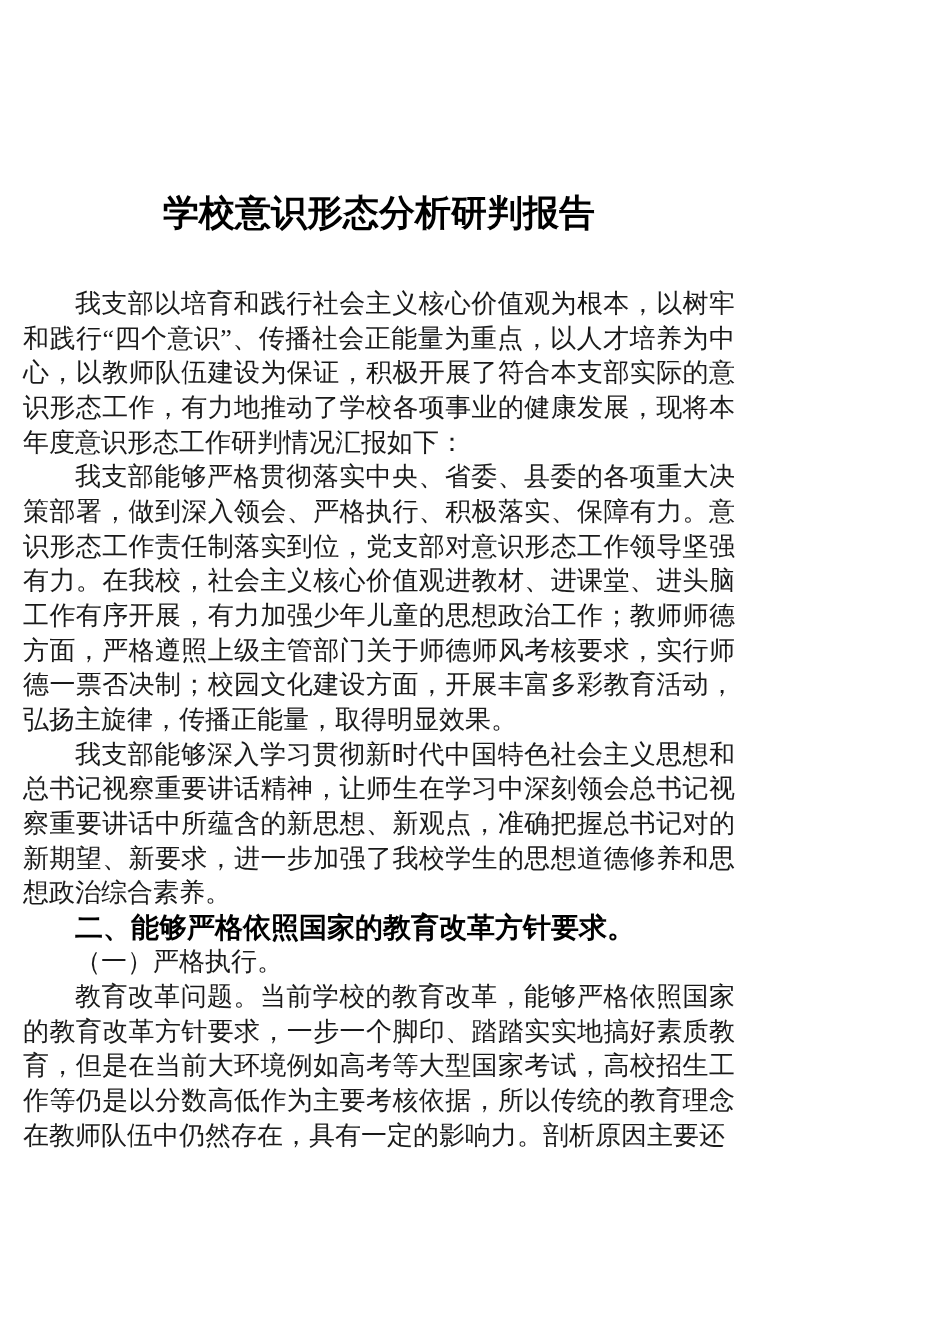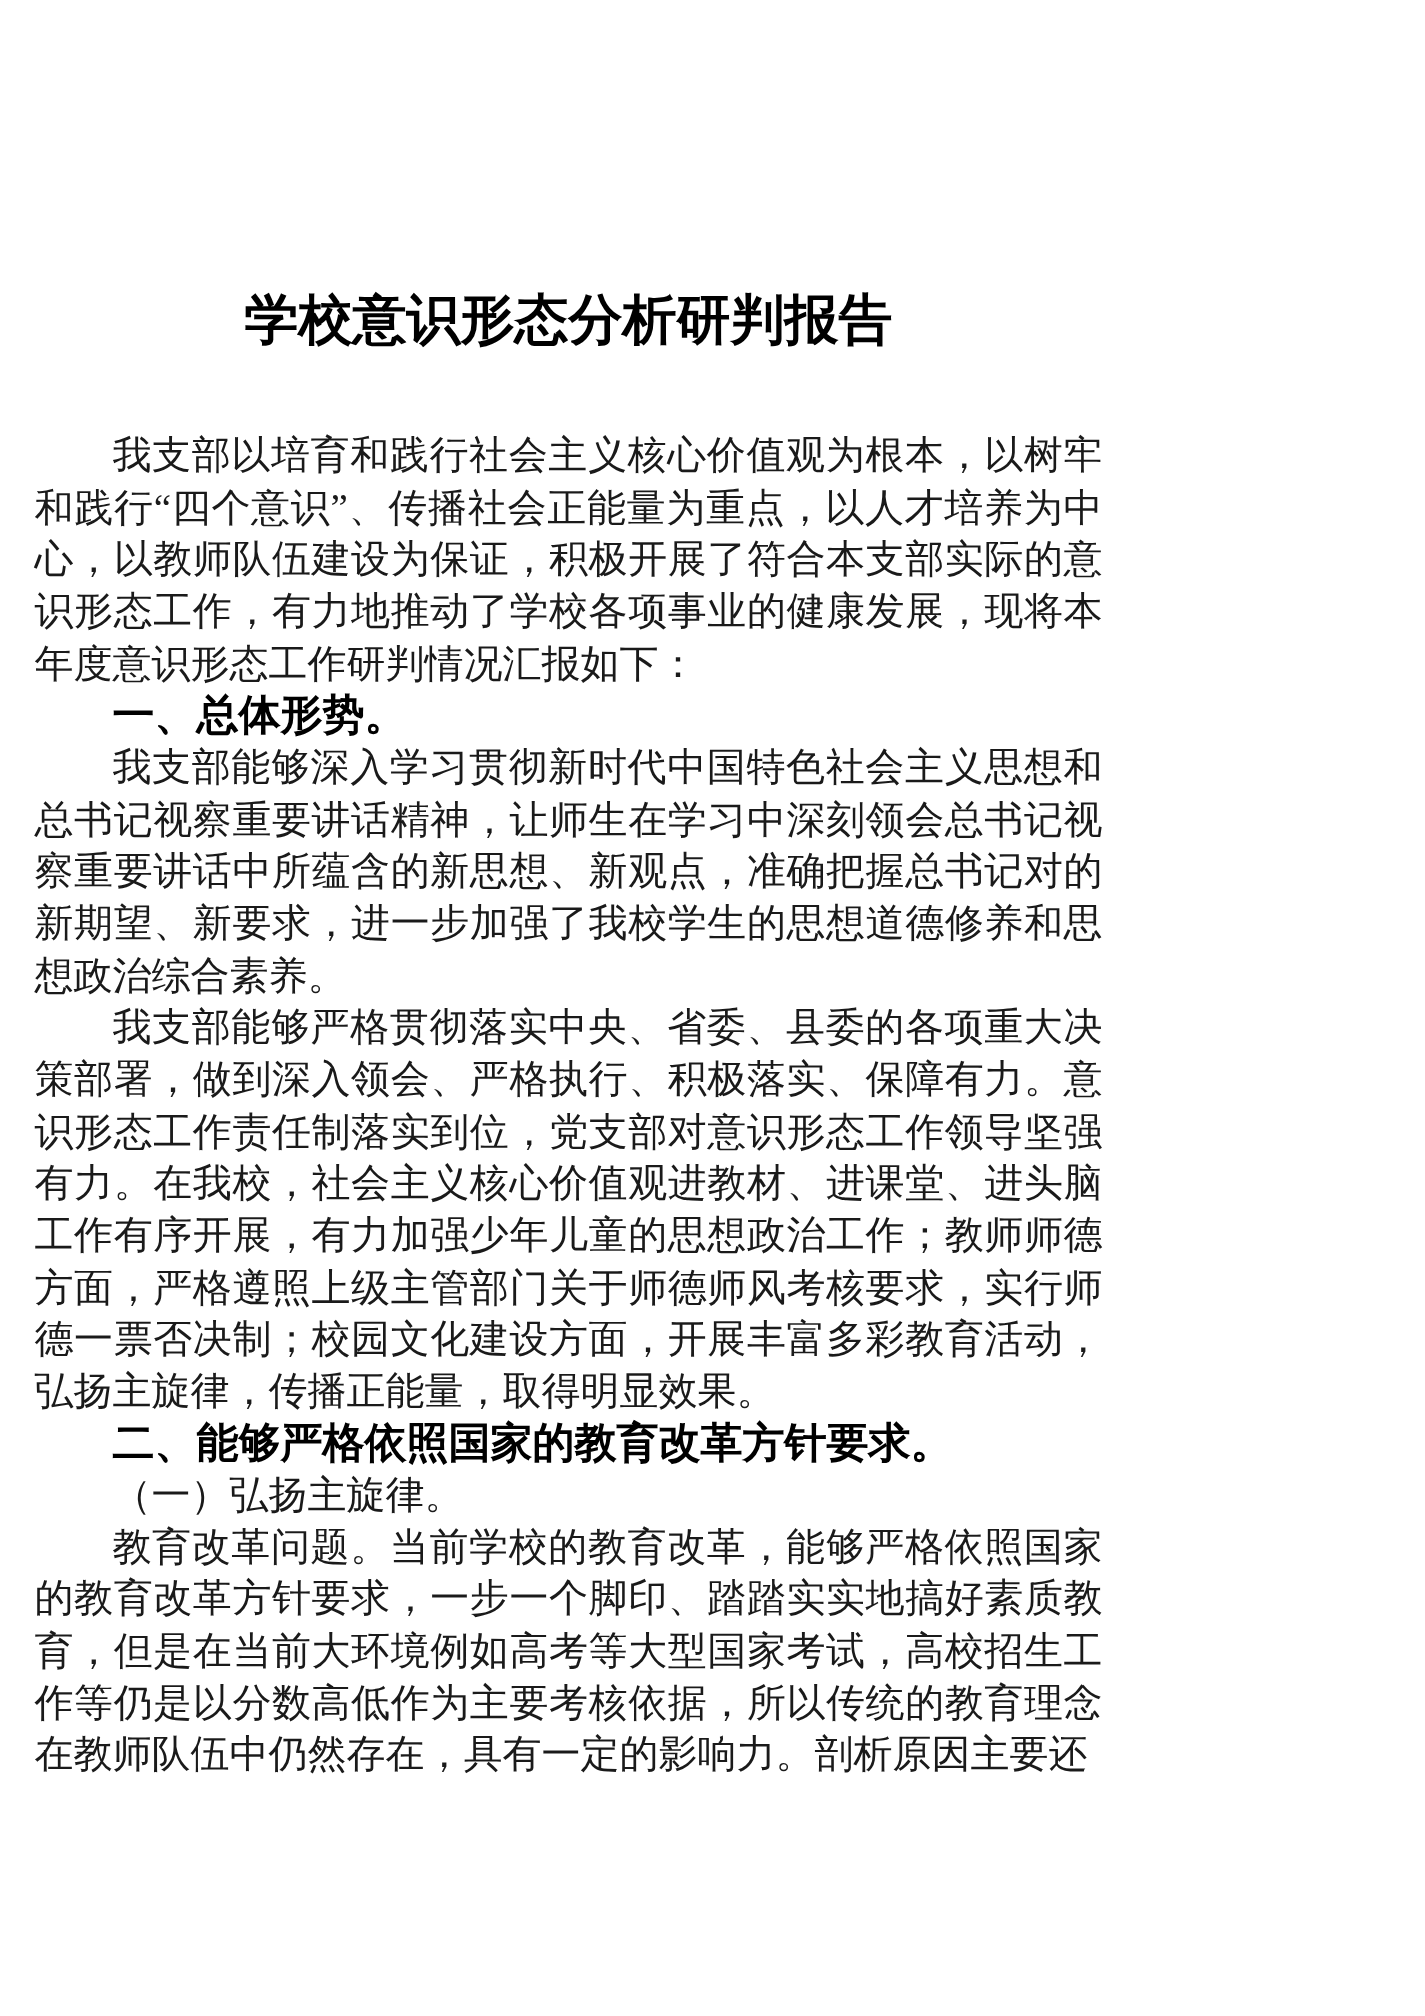--- a/index.html
+++ b/index.html
@@ -52,20 +52,19 @@
     font-weight: normal;
   }
 </style>
 </head>
 <body>
 
 <div class="page">
   <h1 class="doc-title">学校意识形态分析研判报告</h1>
   <div class="content">
       <p class="para">我支部以培育和践行社会主义核心价值观为根本，以树牢和践行“四个意识”、传播社会正能量为重点，以人才培养为中心，以教师队伍建设为保证，积极开展了符合本支部实际的意识形态工作，有力地推动了学校各项事业的健康发展，现将本年度意识形态工作研判情况汇报如下：</p>
-      <p class="heading">一、总体形势。</p>
+      <p class="para">我支部能够严格贯彻落实中央、省委、县委的各项重大决策部署，做到深入领会、严格执行、积极落实、保障有力。意识形态工作责任制落实到位，党支部对意识形态工作领导坚强有力。在我校，社会主义核心价值观进教材、进课堂、进头脑工作有序开展，有力加强少年儿童的思想政治工作；教师师德方面，严格遵照上级主管部门关于师德师风考核要求，实行师德一票否决制；校园文化建设方面，开展丰富多彩教育活动，弘扬主旋律，传播正能量，取得明显效果。</p>
       <p class="para">我支部能够深入学习贯彻新时代中国特色社会主义思想和总书记视察重要讲话精神，让师生在学习中深刻领会总书记视察重要讲话中所蕴含的新思想、新观点，准确把握总书记对的新期望、新要求，进一步加强了我校学生的思想道德修养和思想政治综合素养。</p>
-      <p class="para">我支部能够严格贯彻落实中央、省委、县委的各项重大决策部署，做到深入领会、严格执行、积极落实、保障有力。意识形态工作责任制落实到位，党支部对意识形态工作领导坚强有力。在我校，社会主义核心价值观进教材、进课堂、进头脑工作有序开展，有力加强少年儿童的思想政治工作；教师师德方面，严格遵照上级主管部门关于师德师风考核要求，实行师德一票否决制；校园文化建设方面，开展丰富多彩教育活动，弘扬主旋律，传播正能量，取得明显效果。</p>
       <p class="heading">二、能够严格依照国家的教育改革方针要求。</p>
-      <p class="subheading">（一）弘扬主旋律。</p>
+      <p class="subheading">（一）严格执行。</p>
       <p class="para">教育改革问题。当前学校的教育改革，能够严格依照国家的教育改革方针要求，一步一个脚印、踏踏实实地搞好素质教育，但是在当前大环境例如高考等大型国家考试，高校招生工作等仍是以分数高低作为主要考核依据，所以传统的教育理念在教师队伍中仍然存在，具有一定的影响力。剖析原因主要还</p>
     </div>
 </div>
 
 </body></html>

